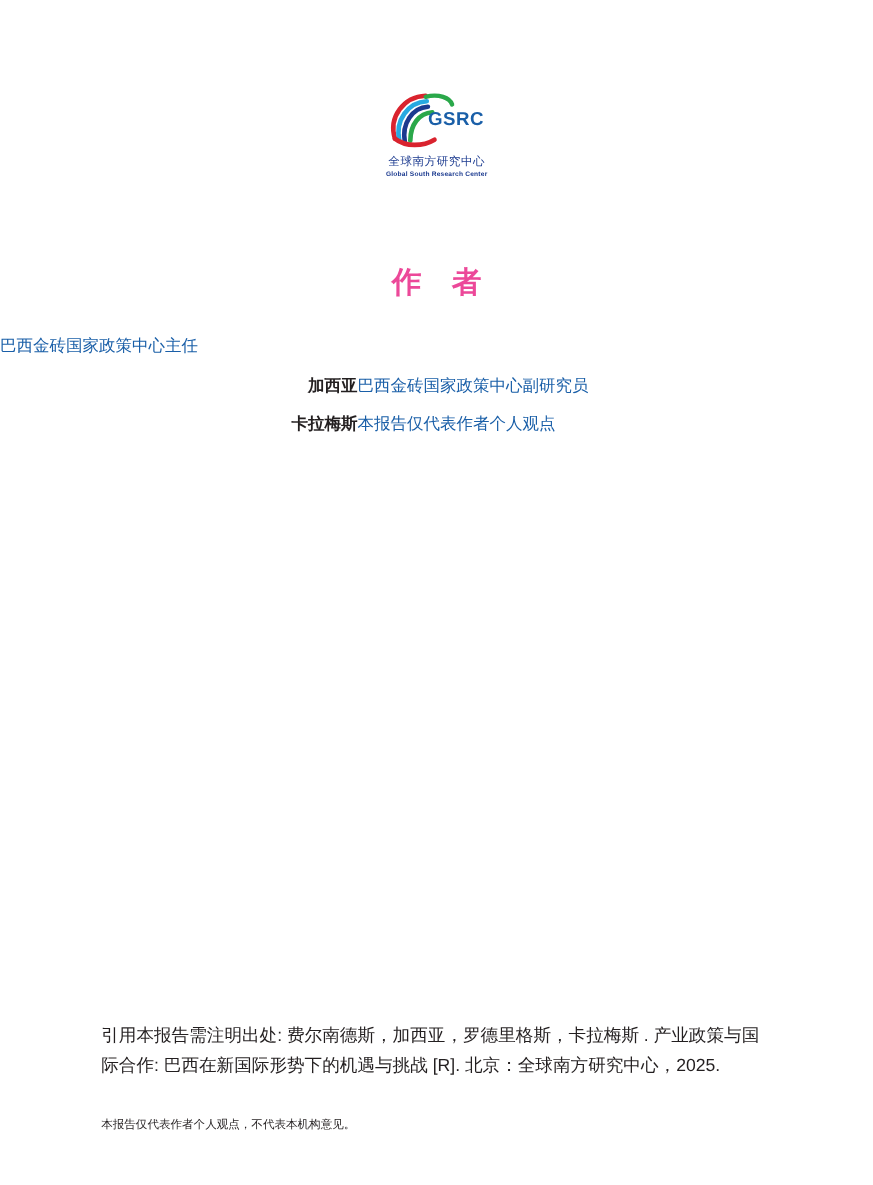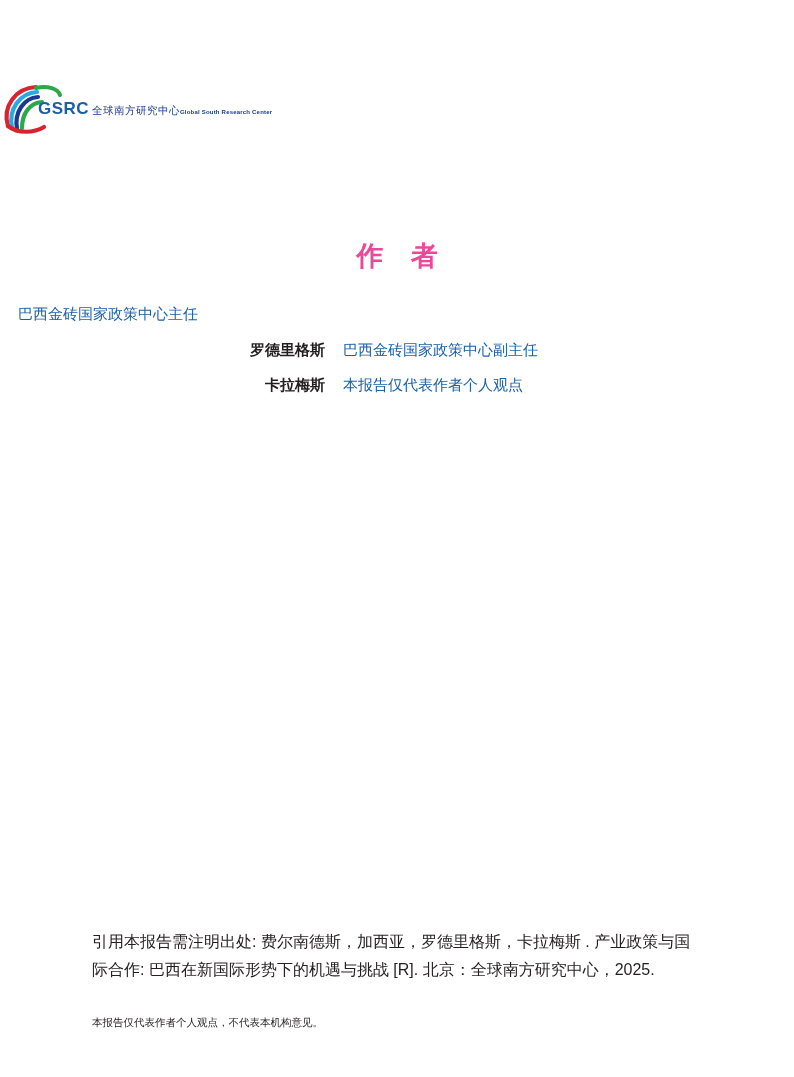--- a/index.html
+++ b/index.html
@@ -23,21 +23,21 @@
     box-sizing: border-box;
   }
 
   
   .logo-block {
     position: absolute;
     top: 82px;
     left: 0;
     width: 794px;
     display: flex;
-    flex-direction: row;
+    flex-direction: column;
     align-items: center;
   }
   .logo-mark {
     width: 92px;
     height: 58px;
     position: relative;
   }
   .logo-text-cn {
     margin-top: 0;
     font-size: 10.5px;
@@ -82,21 +82,20 @@
   }
   .author-name {
     width: 325px;
     text-align: right;
     font-size: 15px;
     font-weight: bold;
     color: #231f20;
     padding-right: 0;
   }
   .author-title {
-    margin-left: 18px;
     font-size: 15px;
     color: #1a5fa8;
     font-weight: normal;
   }
 
   
   .footer {
     position: absolute;
     left: 92px;
     right: 92px;
@@ -143,25 +142,25 @@
   </div>
 
   <div class="section-title">作 者</div>
 
   <div class="authors">
 
     <div class="author-row">
       <div class="author-title">巴西金砖国家政策中心主任</div>
     </div>
 
+    <div class="author-row">
+      <div class="author-name">加西亚</div>
+      <div class="author-title">巴西金砖国家政策中心副研究员</div>
+    </div>
 
-    <div class="author-row">
-      <div class="author-name">罗德里格斯</div>
-      <div class="author-title">巴西金砖国家政策中心副主任</div>
-    </div>
 
     <div class="author-row">
       <div class="author-name">卡拉梅斯</div>
       <div class="author-title">本报告仅代表作者个人观点</div>
     </div>
 
   </div>
 
   <div class="footer">
     <div class="footer-citation">引用本报告需注明出处: 费尔南德斯，加西亚，罗德里格斯，卡拉梅斯 . 产业政策与国际合作: 巴西在新国际形势下的机遇与挑战 [R]. 北京：全球南方研究中心，2025.</div>

